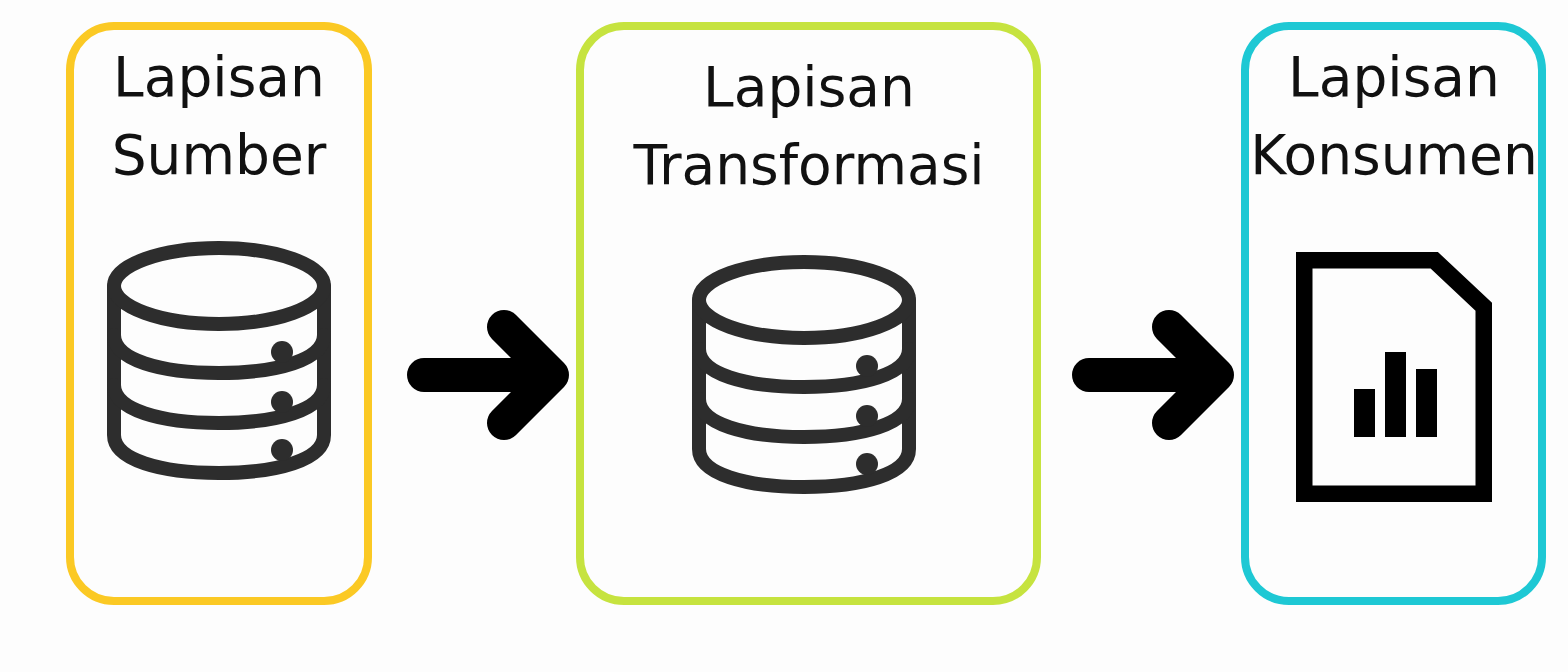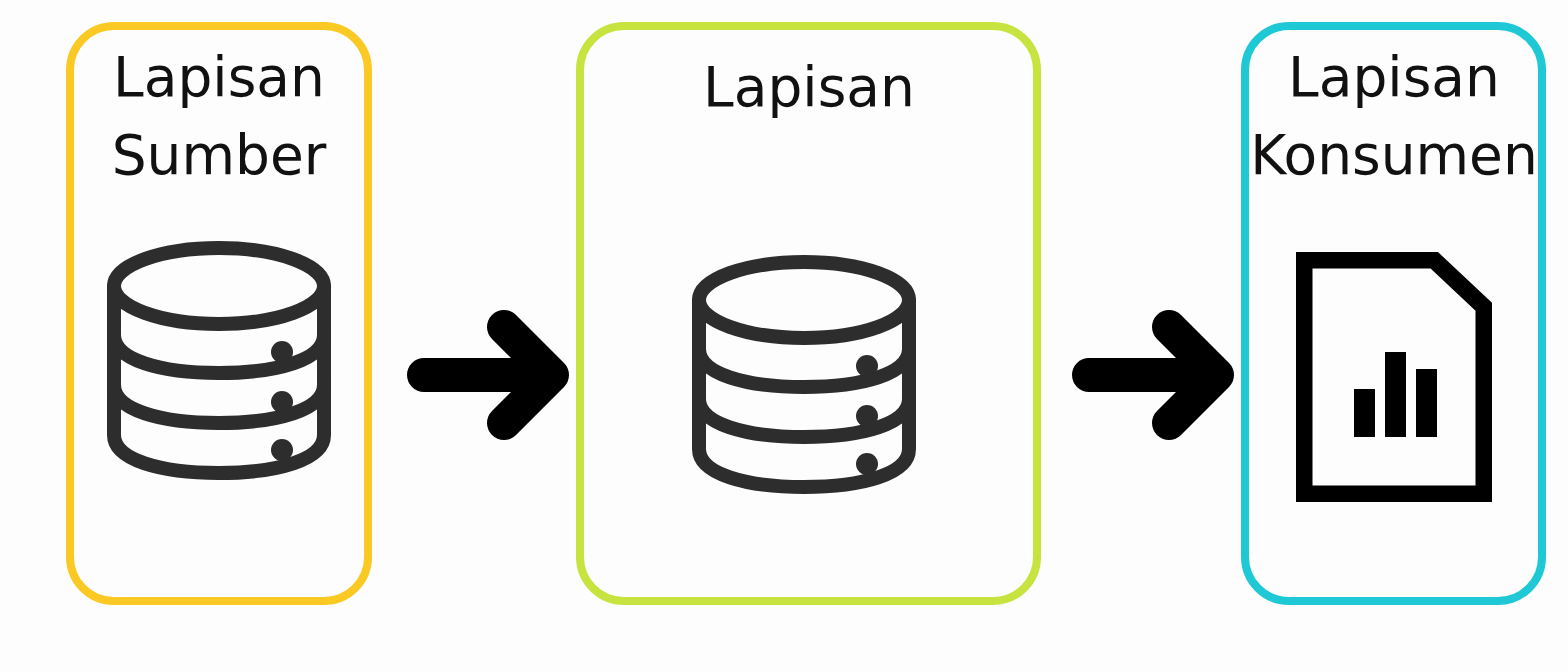--- a/index.html
+++ b/index.html
@@ -94,20 +94,21 @@
         <line x1="18" y1="70" x2="118" y2="70"></line>
         <polyline points="98,22 146,70 98,118"></polyline>
       </g>
     </svg>
   </div>
 
   <div class="layer-box" id="box-transform" style="border-color: rgb(198, 227, 63);"></div>
 
   <div class="layer-title" id="title-transform" style="color: rgb(17, 17, 17);">
     <span>Lapisan</span>
+    <span>Transformasi</span>
   </div>
 
   <div class="icon-wrap" id="icon-transform">
     <svg viewBox="0 0 230 245" width="230" height="245" aria-hidden="true">
       <g fill="none" stroke="#2d2d2d" stroke-width="14" stroke-linecap="round" stroke-linejoin="round">
         <path d="M10 48 L10 197 C10 222 57 235 115 235 C173 235 220 222 220 197 L220 48"></path>
         <ellipse cx="115" cy="48" rx="105" ry="38"></ellipse>
         <path d="M10 97 C10 122 57 135 115 135 C173 135 220 122 220 97"></path>
         <path d="M10 147 C10 172 57 185 115 185 C173 185 220 172 220 147"></path>
       </g>

